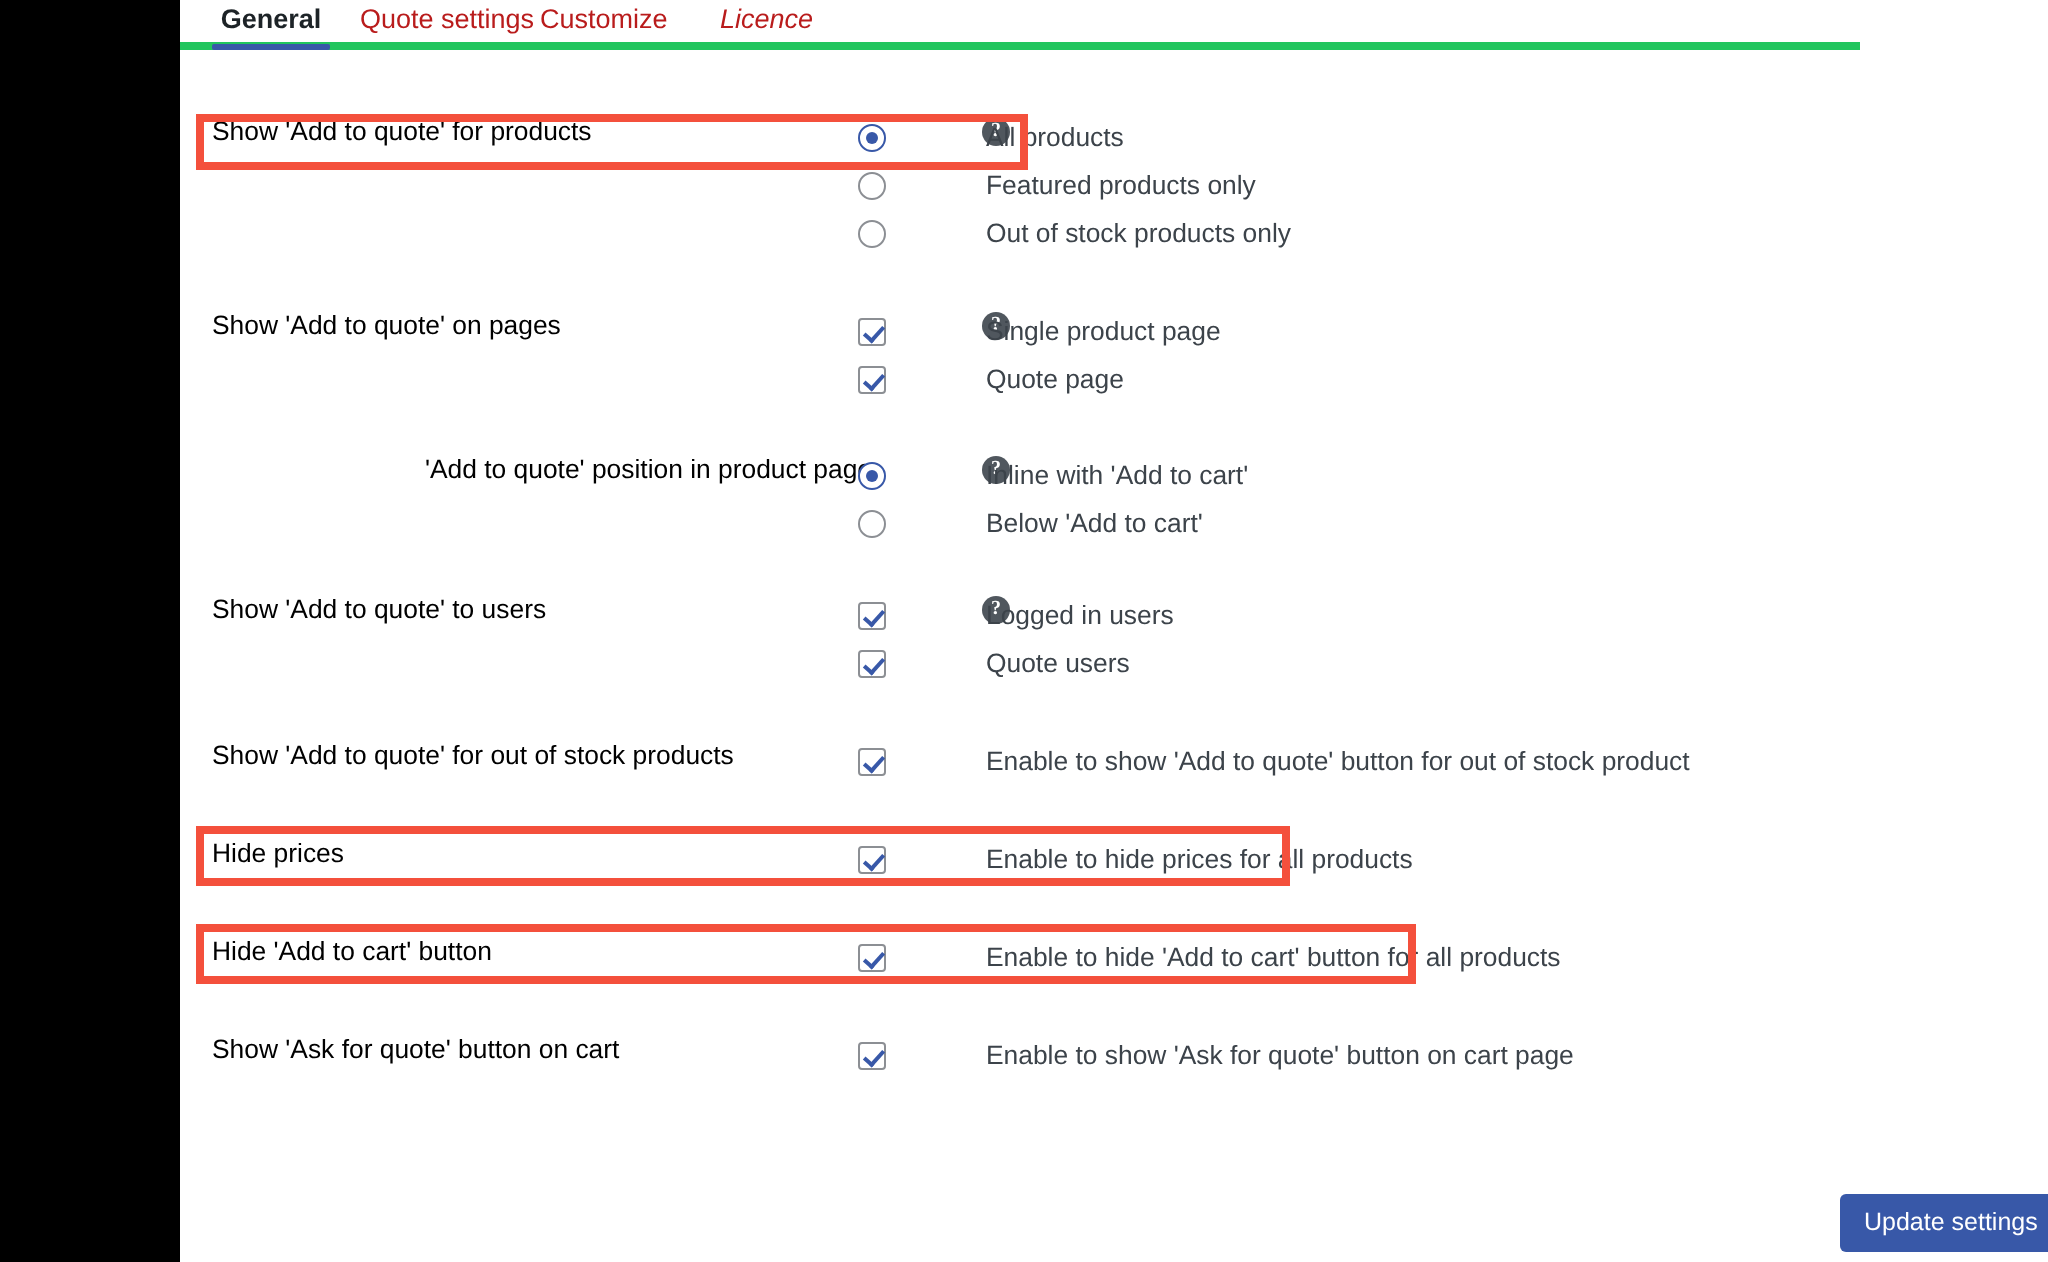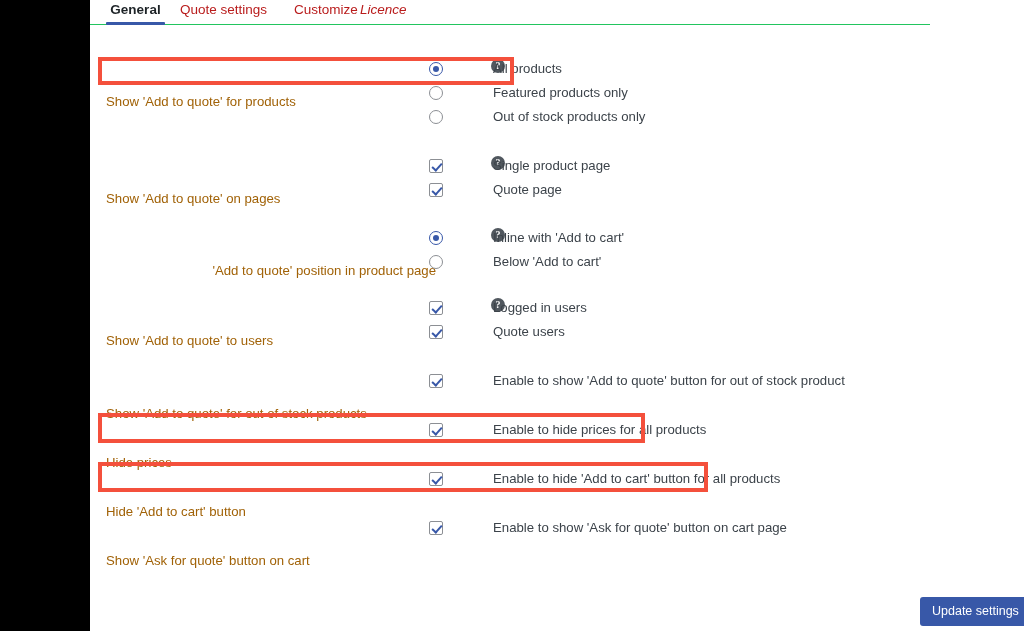--- a/index.html
+++ b/index.html
@@ -18,43 +18,43 @@
   }
 
   
   .content{
     position:absolute;left:90px;top:0;right:0;bottom:0;background:#ffffff;
   }
 
   
   .tabbar{
     position:absolute;left:0;top:0;width:840px;height:25px;
-    border-bottom:1px solid #22c55e;
+    border-bottom:4px solid #22c55e;
     box-sizing:border-box;
   }
   .tab{
     position:absolute;top:0;height:24px;line-height:20px;
     font-size:13.5px;color:#b91c1c;white-space:nowrap;cursor:pointer;
   }
   .tab.is-active{font-weight:bold;color:#1d2327;}
   .tab.is-active:after{
     content:"";position:absolute;left:0;right:0;bottom:-1px;height:3px;
     background:#3858a8;border-radius:1px;
   }
   .tab-general{left:16px;width:59px;text-align:center;}
   .tab-quote{left:90px;}
-  .tab-customize{left:204px;}
+  .tab-customize{left:180px;}
   .tab-licence{left:270px;font-style:italic;}
 
   
   .rows{position:absolute;left:0;top:25px;width:934px;}
   .row{position:absolute;left:0;width:934px;}
   .row-label{
     position:absolute;left:16px;width:330px;
-    font-size:13.2px;color:#a16207;line-height:16px;white-space:nowrap;margin-top:36px;
+    font-size:13.2px;color:#000000;line-height:16px;white-space:nowrap;
   }
   .row-label.align-right{text-align:right;}
   .help{
     position:absolute;width:14px;height:14px;border-radius:50%;
     background:#50575e;color:#ffffff;font-size:10px;line-height:14px;
     text-align:center;font-weight:bold;cursor:pointer;font-family:"Liberation Serif",serif;
   }
   .options{position:absolute;left:339px;top:0;}
   .opt{
     position:relative;height:22px;margin-bottom:2px;

